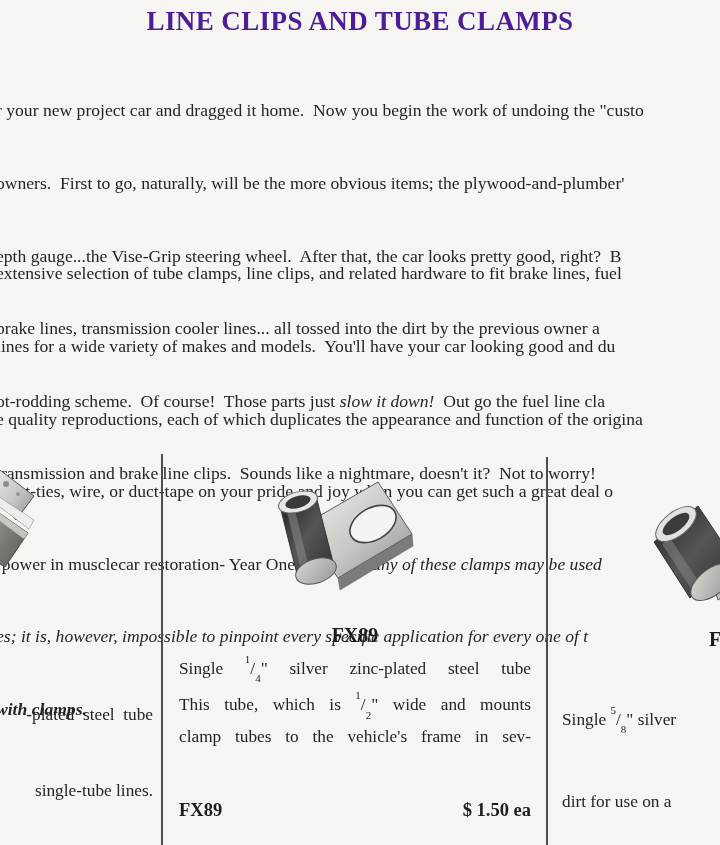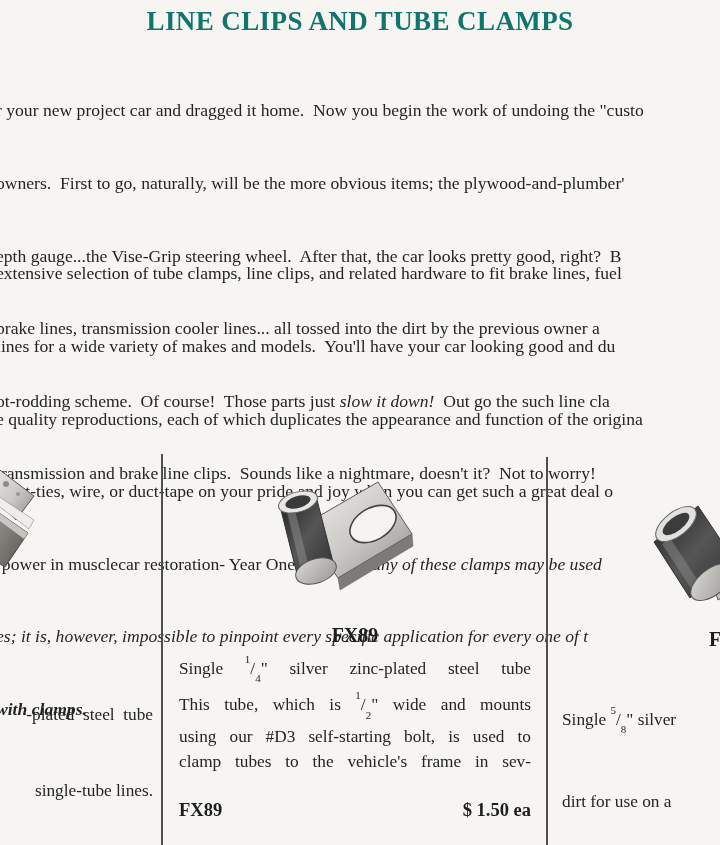--- a/index.html
+++ b/index.html
@@ -2,21 +2,21 @@
 <html><head>
 <meta charset="utf-8">
 <style>
   html,body { margin:0; padding:0; background:#e9e8e4; }
   .canvas {
     position:relative; width:720px; height:845px; overflow:hidden;
     background:#f6f5f1; font-family:"Liberation Serif", serif; color:#242424;
   }
   .title {
     position:absolute; top:6px; left:0; width:100%; text-align:center;
-    font-size:27px; font-weight:bold; letter-spacing:.4px; color:#0f766e;
+    font-size:27px; font-weight:bold; letter-spacing:.4px; color:#4c1d95;
   }
   .para { position:absolute; left:-4px; width:780px; font-size:17.6px; line-height:24.2px; white-space:pre; }
   #p1 { top:50px; }
   #p2 { top:213px; }
   .para em { font-style:italic; }
   .bi { font-weight:bold; font-style:italic; }
   .vdiv { position:absolute; width:2px; background:#4e4e4e; }
   #vdiv-left  { left:161px; top:454px; height:391px; }
   #vdiv-right { left:546px; top:457px; height:388px; }
   .photo { position:absolute; }
@@ -50,21 +50,21 @@
 
 <div class="canvas">
 
   <div class="title">LINE CLIPS AND TUBE CLAMPS</div>
 
   <div class="para" id="p1">
     <div><span>r your new project car and dragged it home.  Now you begin the work of undoing the "custo</span></div>
     <div><span>owners.  First to go, naturally, will be the more obvious items; the plywood-and-plumber'</span></div>
     <div><span>epth gauge...the Vise-Grip steering wheel.  After that, the car looks pretty good, right?  B</span></div>
     <div><span>brake lines, transmission cooler lines... all tossed into the dirt by the previous owner a</span></div>
-    <div><span>ot-rodding scheme.  Of course!  Those parts just </span><em>slow it down!</em><span>  Out go the such line cla</span></div>
+    <div><span>ot-rodding scheme.  Of course!  Those parts just </span><em>slow it down!</em><span>  Out go the fuel line cla</span></div>
     <div><span>transmission and brake line clips.  Sounds like a nightmare, doesn't it?  Not to worry!</span></div>
   </div>
 
   <div class="para" id="p2">
     <div><span>extensive selection of tube clamps, line clips, and related hardware to fit brake lines, fuel</span></div>
     <div><span>lines for a wide variety of makes and models.  You'll have your car looking good and du</span></div>
     <div><span>e quality reproductions, each of which duplicates the appearance and function of the origina</span></div>
     <div><span>twist-ties, wire, or duct-tape on your pride and joy when you can get such a great deal o</span></div>
     <div><span>rpower in musclecar restoration- Year One!  </span><em>Note:  Many of these clamps may be used</em></div>
     <div><em>es; it is, however, impossible to pinpoint every specific application for every one of t</em></div>
@@ -123,21 +123,20 @@
     <ellipse cx="46" cy="42" rx="20" ry="10" transform="rotate(-16 46 42)" fill="#e8e7e3" stroke="#666" stroke-width="1"></ellipse>
     <ellipse cx="46" cy="42" rx="13" ry="6" transform="rotate(-16 46 42)" fill="#3a3a3a"></ellipse>
     <ellipse cx="64" cy="111" rx="21" ry="12" transform="rotate(-18 64 111)" fill="url(#capG)" stroke="#555" stroke-width="1"></ellipse>
   </svg>
 
   <div class="mid-code">FX89</div>
 
   <div class="mid-body">
     <div class="jl"><span>Single </span><sup class="fn">1</sup><span>/</span><sub class="fd">4</sub><span>" silver zinc-plated steel tube</span></div>
     <div class="jl"><span>This tube, which is </span><sup class="fn">1</sup><span>/</span><sub class="fd">2</sub><span>" wide and mounts</span></div>
-    <div class="jl"><span>using our #D3 self-starting bolt, is used to</span></div>
     <div class="jl"><span>clamp tubes to the vehicle's frame in sev-</span></div>
   </div>
 
   <div class="mid-footer">
     <span>FX89</span>
     <span>$ 1.50 ea</span>
   </div>
 
   <svg class="photo" id="photo-right" width="72" height="128" viewBox="0 0 72 128">
     <polygon points="58,64 100,42 108,80 70,102" fill="url(#plateG)" stroke="#555" stroke-width="1"></polygon>

